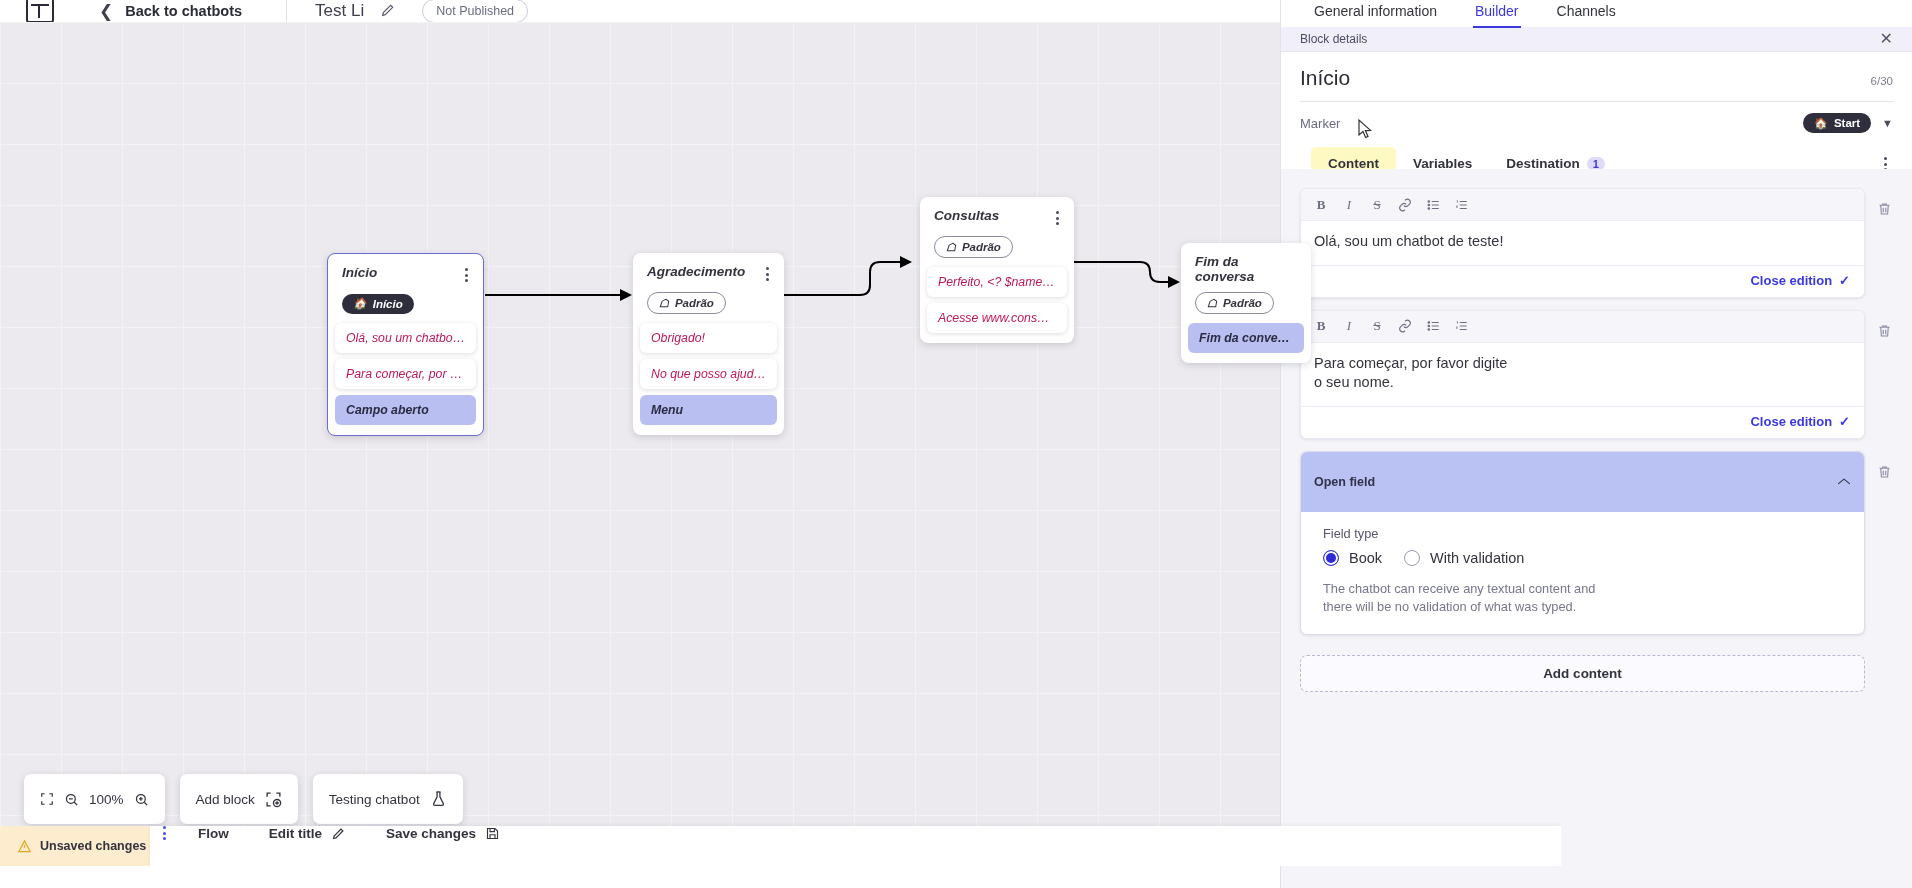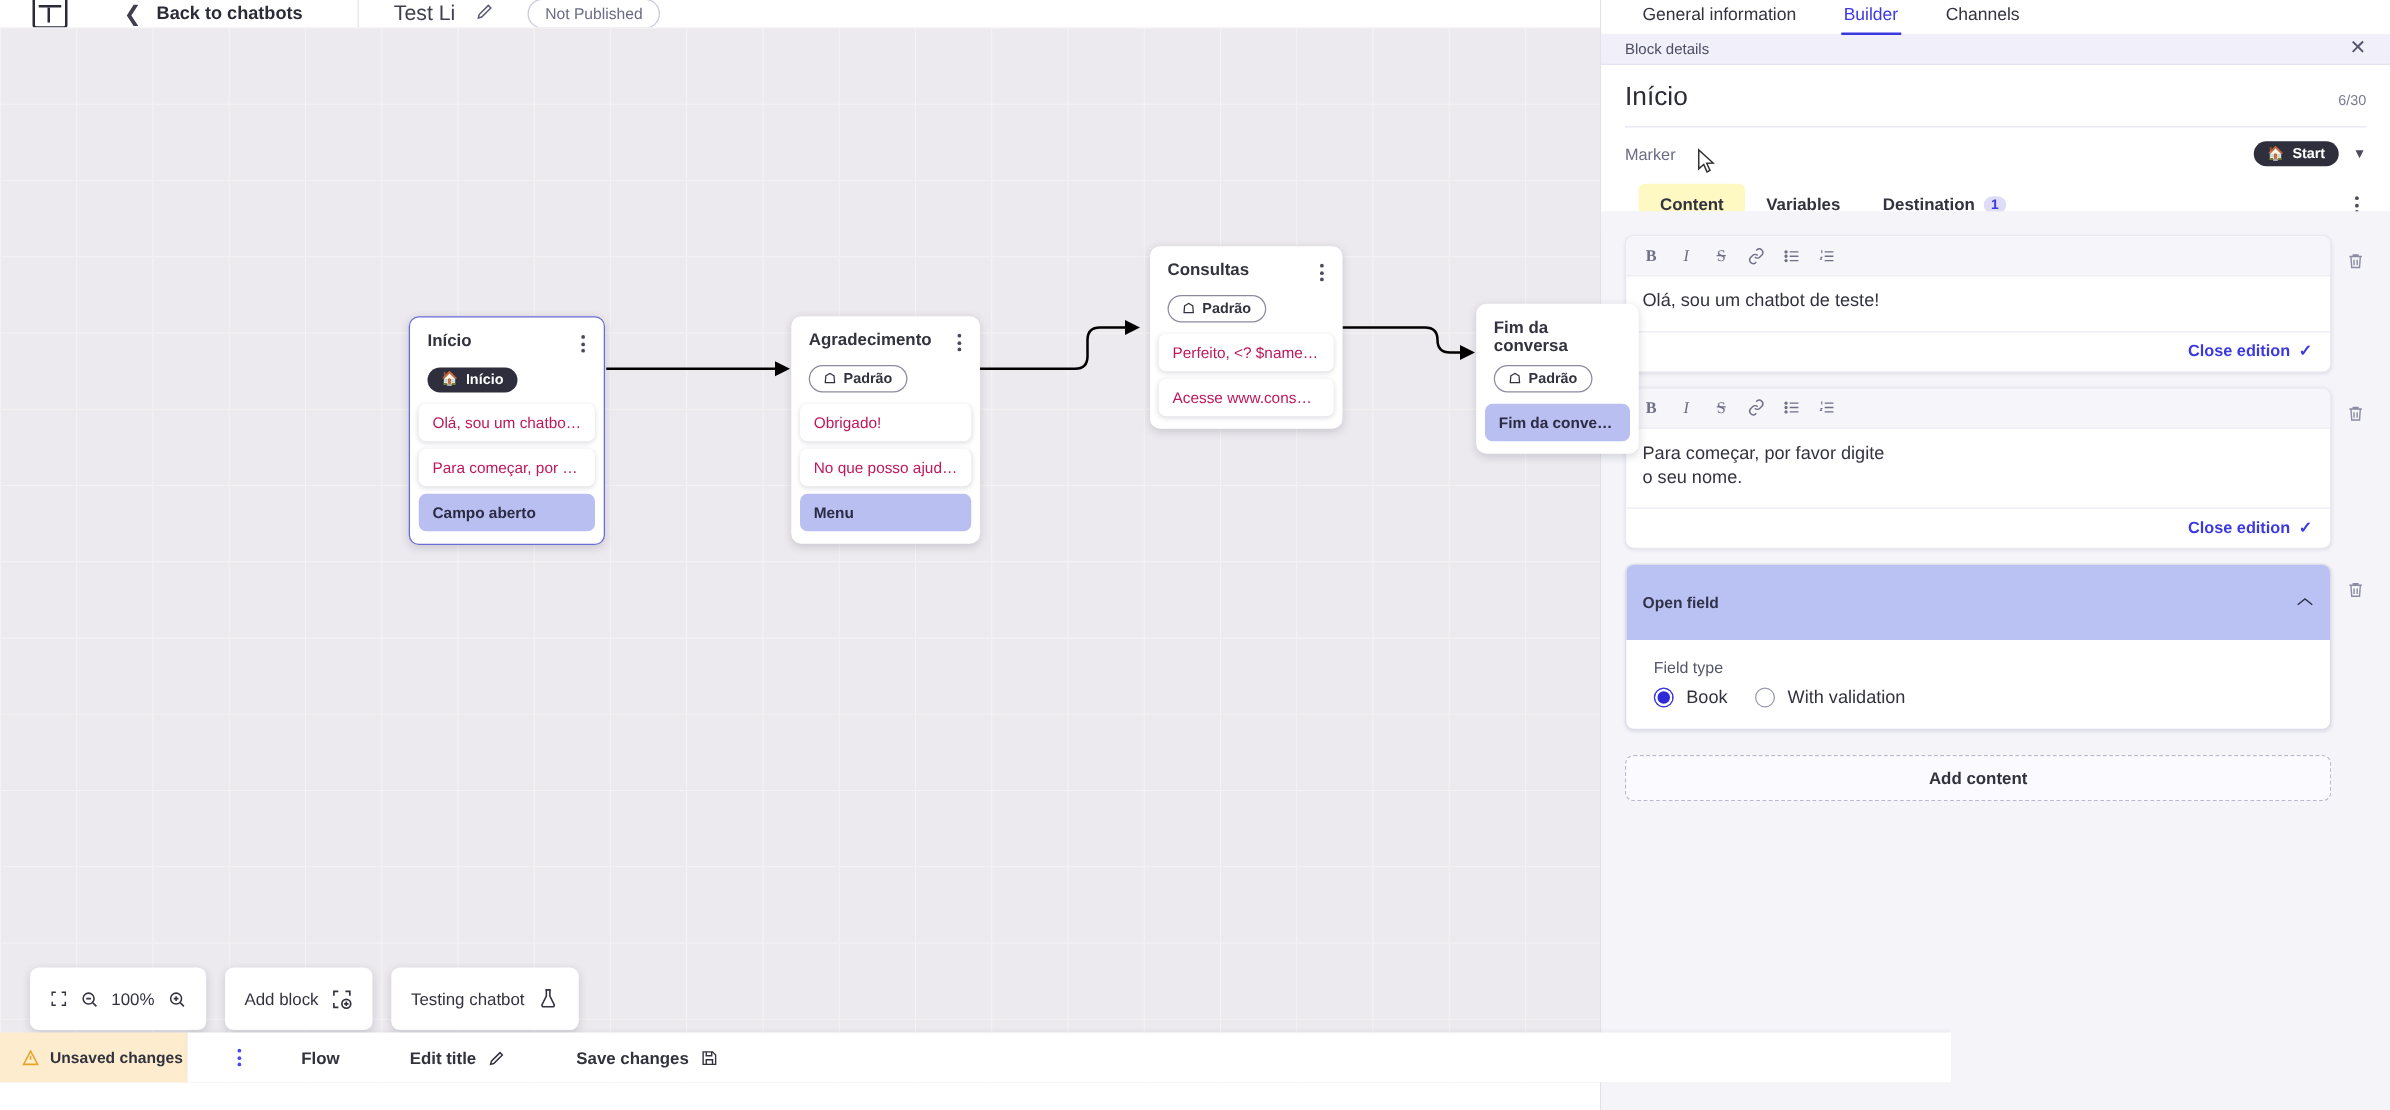--- a/index.html
+++ b/index.html
@@ -61,21 +61,21 @@
       linear-gradient(to bottom, rgba(0,0,0,.028) 1px, transparent 1px);
     background-size: 61px 61px; pointer-events:none;
   }
 
   .edges { position: absolute; left: 0; top: 0; width: 1561px; height: 844px; z-index: 1; }
 
   
   .block {
     position: absolute; background: #fff; border-radius: 8px;
     box-shadow: 0 2px 7px rgba(40,40,70,.17);
-    z-index: 3; padding-bottom: 4px;
+    z-index: 3; padding-bottom: 4px; font-style: italic;
   }
   .block.selected { border: 1.6px solid #6b6bd6; }
   .block-head {
     display: flex; align-items: flex-start; justify-content: space-between;
     padding: 11px 13px 0 14px;
   }
   .block-title { font-size: 13.5px; font-weight: 700; color: #33333f; }
   .kebab { display: flex; flex-direction: column; gap: 2.5px; padding: 3px 2px; cursor: pointer; }
   .kebab i { width: 3px; height: 3px; border-radius: 50%; background: #4a4a5c; display: block; }
   .tag-row { padding: 8px 14px 9px 14px; }
@@ -110,22 +110,22 @@
   .footer {
     position: absolute; left: 0; bottom: 0; width: 1561px; height: 40px;
     display: flex; align-items: center; z-index: 7;
   }
   .foot-warn {
     background: #fdeccd; height: 40px; width: 150px;
     display: flex; align-items: center; gap: 8px; padding-left: 17px;
     font-size: 12.5px; font-weight: 700; color: #33333f;
   }
   .foot-rest {
-    flex: 1; height: 40px; background: #fff; display: flex; align-items: center;
-    gap: 16px; padding-left: 28px; box-shadow: 0 -1px 4px rgba(40,40,70,.07);
+    flex: 1; height: 40px; background: #fff; display: flex; align-items: flex-start;
+    gap: 0px; padding-left: 1px; box-shadow: 0 -1px 4px rgba(40,40,70,.07);
   }
   .foot-item {
     display: flex; align-items: center; gap: 9px; font-size: 13.5px;
     font-weight: 700; color: #33333f; padding: 0 20px; cursor: pointer; white-space: nowrap;
   }
   .foot-kebab { display: flex; flex-direction: column; gap: 2.5px; padding: 0 12px; cursor: pointer; }
   .foot-kebab i { width: 3px; height: 3px; border-radius: 50%; background: #4a4aee; display: block; }
 
   
   .rpanel {
@@ -571,20 +571,21 @@
             <div class="of-radios">
               <span class="radio-opt">
                 <span class="radio on"></span>
                 <span class="radio-label">Book</span>
               </span>
               <span class="radio-opt">
                 <span class="radio"></span>
                 <span class="radio-label">With validation</span>
               </span>
             </div>
+            <div class="of-desc">The chatbot can receive any textual content and there will be no validation of what was typed.</div>
           </div>
         </div>
         <span class="trash">
           <svg width="15" height="16" viewBox="0 0 24 24" fill="none" stroke="#8b8ba2" stroke-width="1.8">
             <path d="M4 6h16M9 6V4h6v2M6 6l1 14h10l1-14"></path>
               <path d="M10 10v7M14 10v7"></path>
           </svg>
         </span>
       </div>
 

